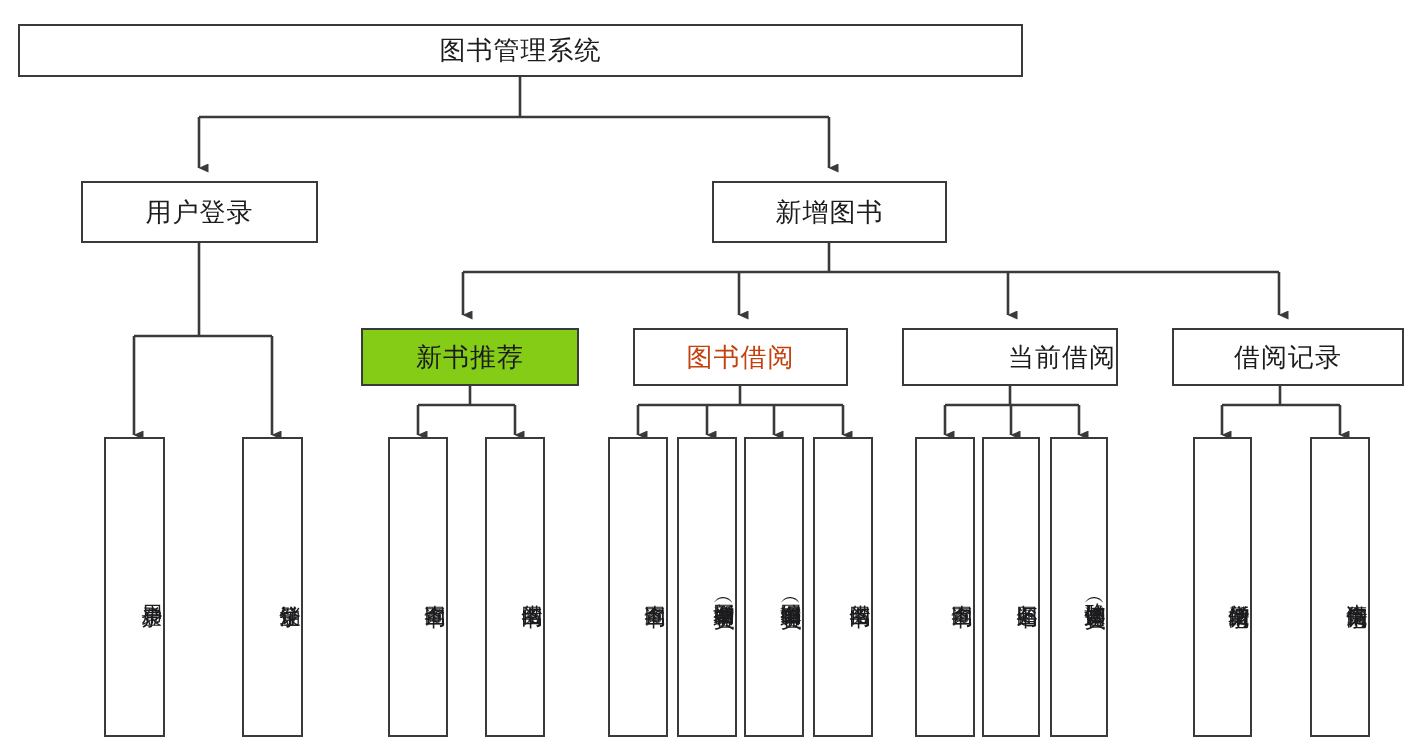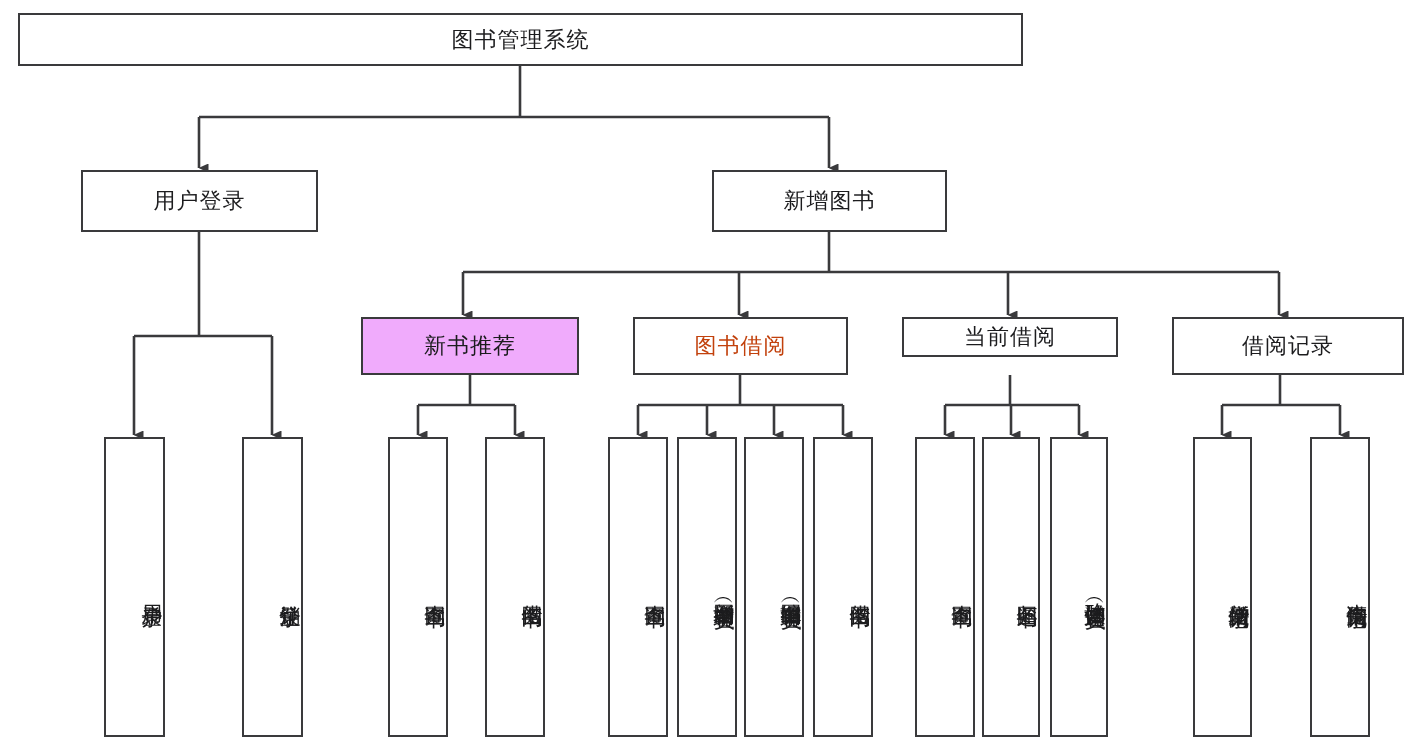--- a/index.html
+++ b/index.html
@@ -29,22 +29,23 @@
     position: absolute;
     box-sizing: border-box;
     background: #ffffff;
     border: 2px solid #3a3a3c;
     display: flex;
     align-items: center;
     justify-content: center;
     color: #1c1c1e;
   }
   .node.horiz {
-    font-size: 22px;
+    font-size: 26px;
     letter-spacing: 1px;
+    margin-top: 11px;
   }
   .node.vert {
     writing-mode: vertical-rl;
     text-orientation: upright;
     font-size: 21px;
     line-height: 1.06;
     letter-spacing: 1px;
     align-items: flex-start;
     justify-content: center;
     padding-top: 6px;
@@ -115,27 +116,27 @@
   <div id="nodes-layer">
       <div class="node horiz" style="left: 18px; top: 13px; width: 1005px; height: 53px; border-color: rgb(58, 58, 60); background: rgb(255, 255, 255); color: rgb(28, 28, 30);">
         <span>图书管理系统</span>
       </div>
       <div class="node horiz" style="left: 81px; top: 170px; width: 237px; height: 62px; border-color: rgb(58, 58, 60); background: rgb(255, 255, 255); color: rgb(28, 28, 30);">
         <span>用户登录</span>
       </div>
       <div class="node horiz" style="left: 712px; top: 170px; width: 235px; height: 62px; border-color: rgb(58, 58, 60); background: rgb(255, 255, 255); color: rgb(28, 28, 30);">
         <span>新增图书</span>
       </div>
-      <div class="node horiz" style="left: 361px; top: 317px; width: 218px; height: 58px; border-color: rgb(58, 58, 60); background: #f0abfc; color: rgb(28, 28, 30);">
+      <div class="node horiz" style="left: 361px; top: 317px; width: 218px; height: 58px; border-color: rgb(58, 58, 60); background: #84cc16; color: rgb(28, 28, 30);">
         <span>新书推荐</span>
       </div>
       <div class="node horiz" style="left: 633px; top: 317px; width: 215px; height: 58px; border-color: rgb(58, 58, 60); background: rgb(255, 255, 255); color: #c2410c;">
         <span>图书借阅</span>
       </div>
-      <div class="node horiz" style="left: 902px; top: 317px; width: 216px; height: 40px; border-color: rgb(58, 58, 60); background: rgb(255, 255, 255); color: rgb(28, 28, 30);">
+      <div class="node horiz" style="left: 902px; top: 317px; width: 216px; height: 58px; border-color: rgb(58, 58, 60); background: rgb(255, 255, 255); color: rgb(28, 28, 30); justify-content: flex-end;">
         <span>当前借阅</span>
       </div>
       <div class="node horiz" style="left: 1172px; top: 317px; width: 232px; height: 58px; border-color: rgb(58, 58, 60); background: rgb(255, 255, 255); color: rgb(28, 28, 30);">
         <span>借阅记录</span>
       </div>
       <div class="node vert" style="left: 104px; top: 437px; width: 61px; height: 300px; border-color: rgb(58, 58, 60); background: rgb(255, 255, 255); color: rgb(28, 28, 30);">
         <span>用户登录</span>
       </div>
       <div class="node vert" style="left: 242px; top: 437px; width: 61px; height: 300px; border-color: rgb(58, 58, 60); background: rgb(255, 255, 255); color: rgb(28, 28, 30);">
         <span>注销登录</span>

